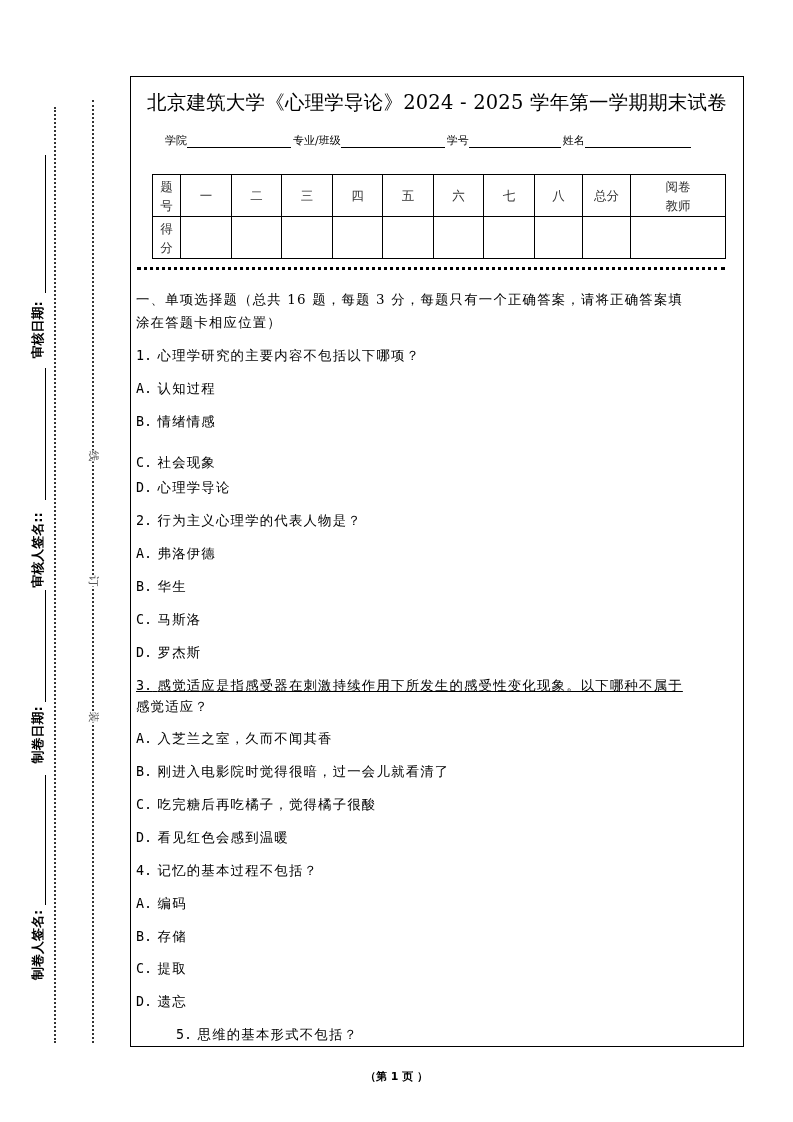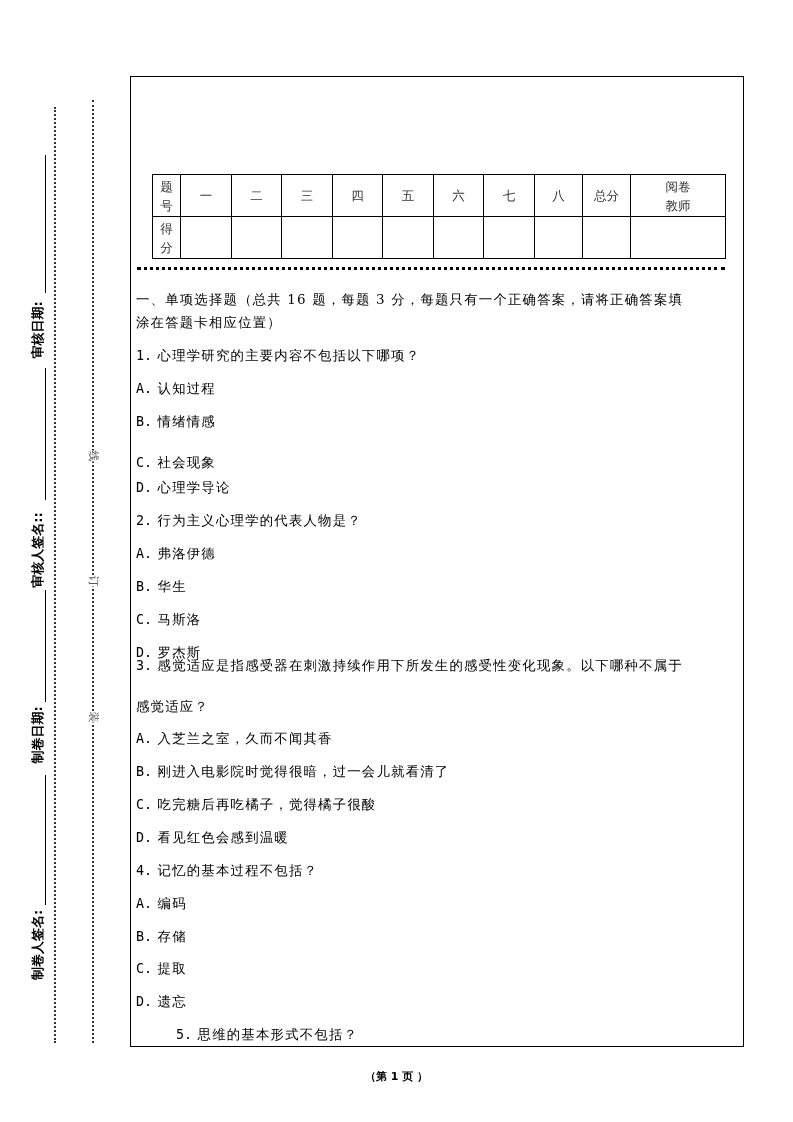--- a/index.html
+++ b/index.html
@@ -53,21 +53,32 @@
   <div class="vlabel" style="left:-10px; top:541px; width:96px; text-align:center;">审核人签名::</div>
   <div class="vlabel" style="left:0px; top:726px; width:76px; text-align:center;">制卷日期:</div>
   <div class="vlabel" style="left:-5px; top:936px; width:86px; text-align:center;">制卷人签名:</div>
 
   <div class="bindmark" style="left:87px; top:449px;">线</div>
   <div class="bindmark" style="left:87px; top:574px;">订</div>
   <div class="bindmark" style="left:87px; top:710px;">装</div>
 </div>
 
 <div class="frame">
+  <div class="title">北京建筑大学《心理学导论》2024 - 2025 学年第一学期期末试卷</div>
 
+  <div class="info">
+    <span>学院</span>
+    <span class="blank" style="width:104px;"></span>
+    <span>专业/班级</span>
+    <span class="blank" style="width:104px;"></span>
+    <span>学号</span>
+    <span class="blank" style="width:92px;"></span>
+    <span>姓名</span>
+    <span class="blank" style="width:106px;"></span>
+  </div>
 
   <table class="score">
     <tbody>
         <tr style="height:42px;">
       <td style="width:27px;">
         <div>题</div>
         <div>号</div>
       </td>
       <td style="width:50px;">一</td>
       <td style="width:49px;">二</td>
@@ -119,21 +130,21 @@
 
     <div class="line" style="top:221px;">
       <span class="lbl">2.</span>
       <span>行为主义心理学的代表人物是？</span>
     </div>
     <div class="line" style="top:254px;"><span class="lbl">A.</span> <span>弗洛伊德</span></div>
     <div class="line" style="top:287px;"><span class="lbl">B.</span> <span>华生</span></div>
     <div class="line" style="top:320px;"><span class="lbl">C.</span> <span>马斯洛</span></div>
     <div class="line" style="top:353px;"><span class="lbl">D.</span> <span>罗杰斯</span></div>
 
-    <div class="line" style="top:366px;">
+    <div class="line" style="top:386px;text-decoration:underline;">
       <span class="lbl">3.</span>
       <span>感觉适应是指感受器在刺激持续作用下所发生的感受性变化现象。以下哪种不属于</span>
     </div>
     <div class="line" style="top:407px;">感觉适应？</div>
     <div class="line" style="top:439px;"><span class="lbl">A.</span> <span>入芝兰之室，久而不闻其香</span></div>
     <div class="line" style="top:472px;"><span class="lbl">B.</span> <span>刚进入电影院时觉得很暗，过一会儿就看清了</span></div>
     <div class="line" style="top:505px;"><span class="lbl">C.</span> <span>吃完糖后再吃橘子，觉得橘子很酸</span></div>
     <div class="line" style="top:538px;"><span class="lbl">D.</span> <span>看见红色会感到温暖</span></div>
 
     <div class="line" style="top:571px;">

